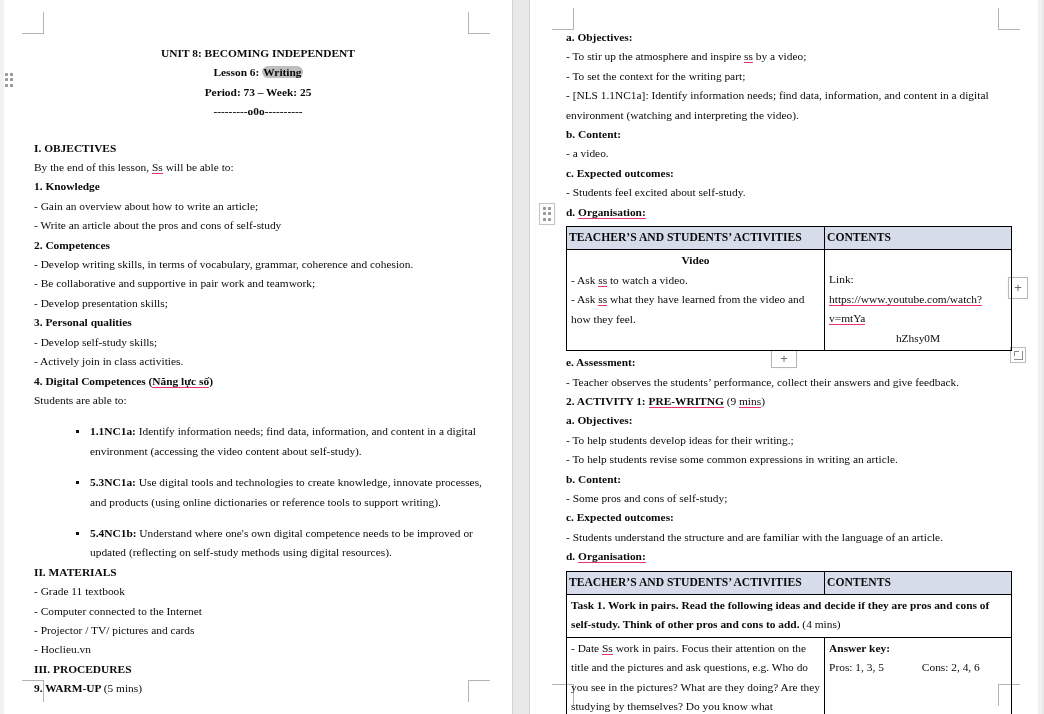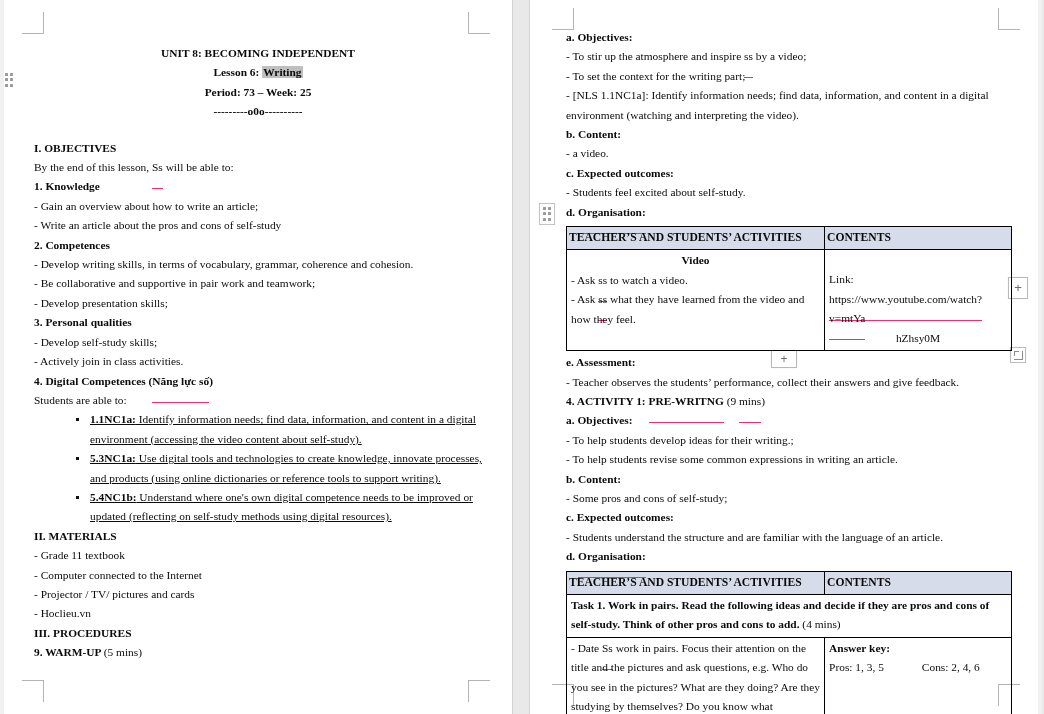--- a/index.html
+++ b/index.html
@@ -58,42 +58,41 @@
     font-size: 11.4px;
     line-height: 19.4px;
     color: #0a0a0a;
   }
   .body-left  { left: 34px; top: 44px; width: 448px; }
   .body-right { left: 36px; top: 28px; width: 446px; }
 
   p { margin: 0; }
   .ctr  { text-align: center; }
   .b    { font-weight: bold; }
-  .hl   { background: #bfbfbf; padding: 0 1px; }
+  .hl   { background: #bfbfbf; padding: 0 1px; border-radius: 6px; }
 
   .ln   { margin-bottom: 0px; }
   .gap-md { height: 17px; }
 
   
   .sp {
     border-bottom: 1.6px solid #e8336d;
-    padding-bottom: 15px;
+    padding-bottom: 0px;
   }
 
   
   ul.dots {
     margin: 0;
     padding-left: 56px;
     list-style: none;
   }
   ul.dots li {
     position: relative;
-    margin: 0 0 0 0;
+    margin: 12px 0 0 0;
     text-indent: 0;
-    text-decoration: underline;
   }
   ul.dots li::before {
     content: "";
     position: absolute;
     left: -14px; top: 8px;
     width: 3px; height: 3px;
     background: #111;
   }
 
   
@@ -312,21 +311,21 @@
               <p><span class="sp">https://www.youtube.com/watch?v=mtYa</span></p>
               <p class="cell-ctr">hZhsy0M</p>
             </td>
           </tr>
         </tbody>
       </table>
 
       <p class="b ln" style="margin-top:2px;">e. Assessment:</p>
       <p class="ln">- Teacher observes the students’ performance, collect their answers and give feedback.</p>
 
-      <p class="ln"><span class="b">4. ACTIVITY 1: </span><span class="b sp">PRE-WRITNG</span><span> (9 </span><span class="sp">mins</span><span>)</span></p>
+      <p class="ln"><span class="b">2. ACTIVITY 1: </span><span class="b sp">PRE-WRITNG</span><span> (9 </span><span class="sp">mins</span><span>)</span></p>
 
       <p class="b ln">a. Objectives:</p>
       <p class="ln">- To help students develop ideas for their writing.;</p>
       <p class="ln">- To help students revise some common expressions in writing an article.</p>
 
       <p class="b ln">b. Content:</p>
       <p class="ln">- Some pros and cons of self-study;</p>
 
       <p class="b ln">c. Expected outcomes:</p>
       <p class="ln">- Students understand the structure and are familiar with the language of an article.</p>

